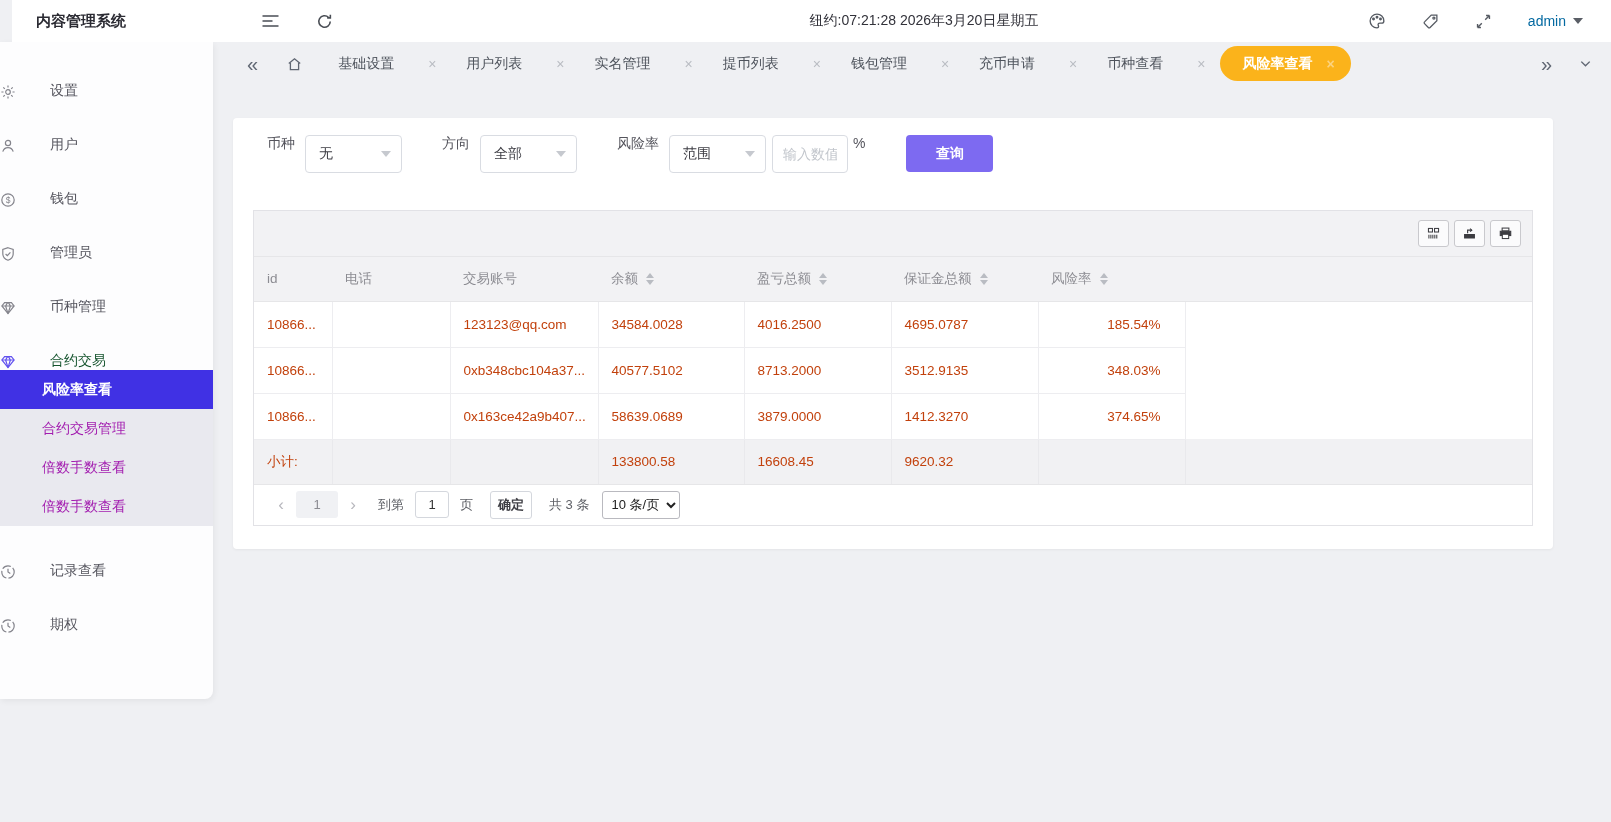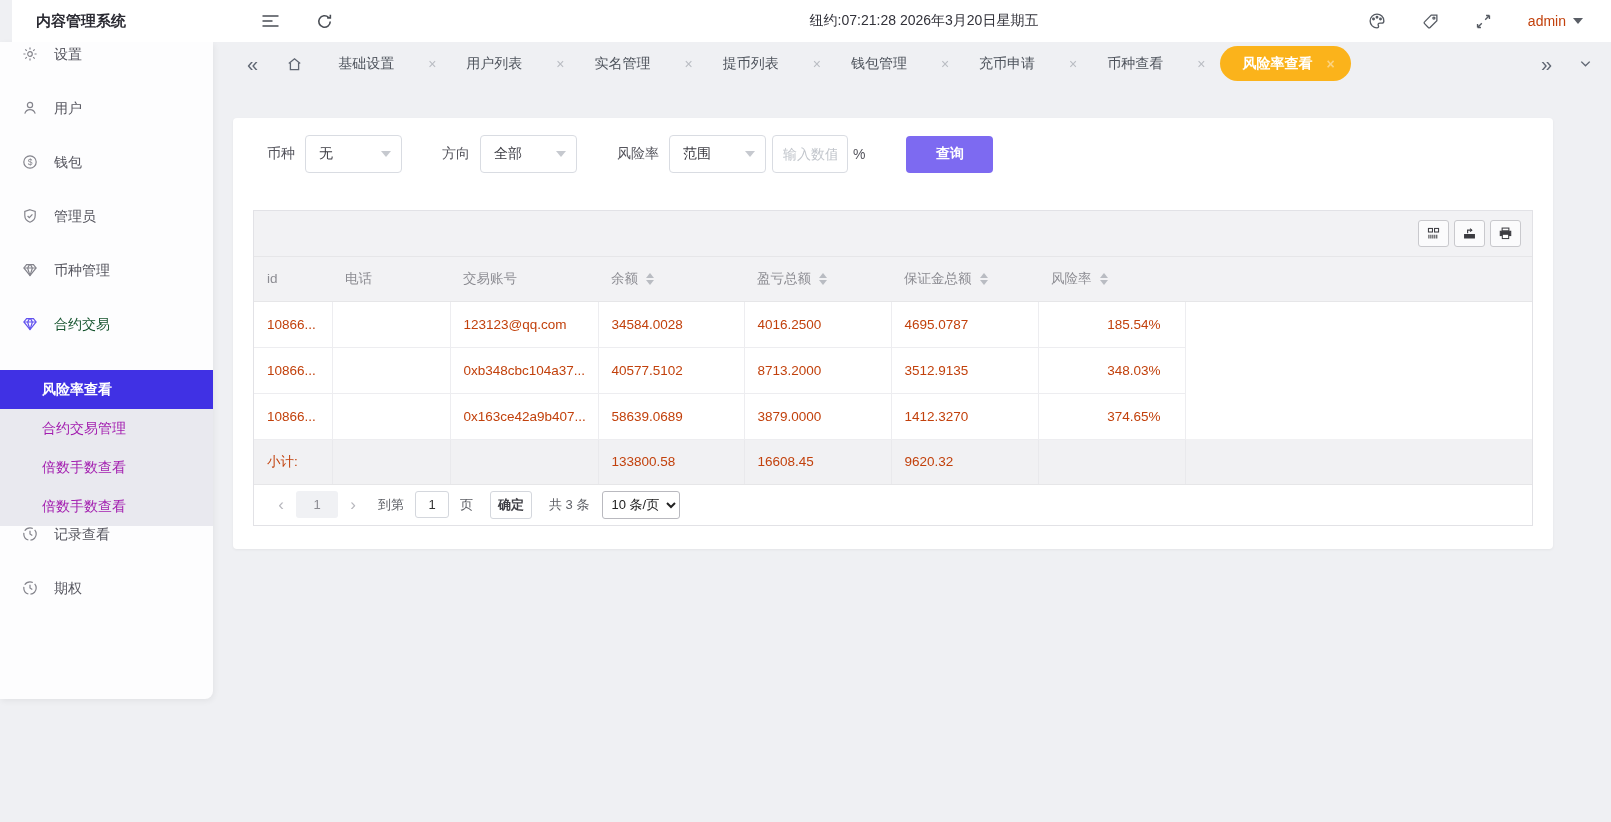--- a/index.html
+++ b/index.html
@@ -10,27 +10,27 @@
   }
   svg { display:block; }
 
   
   .topbar { position:absolute; top:0; left:12px; right:0; height:42px; background:#fff; display:flex; align-items:center; z-index:3; }
   .brand { width:213px; padding-left:24px; font-weight:bold; font-size:15px; color:#2b2b33; flex:none; }
   .top-left-icons { display:flex; align-items:center; gap:36px; margin-left:36px; }
   .icon-btn { cursor:pointer; display:flex; align-items:center; justify-content:center; color:#565b63; }
   .clock { position:absolute; left:912px; transform:translateX(-50%); font-size:14px; color:#32323a; white-space:nowrap; }
   .top-right { margin-left:auto; display:flex; align-items:center; gap:36px; padding-right:28px; }
-  .admin-menu { display:flex; align-items:center; gap:7px; font-size:14px; color:#c2410c; cursor:pointer; }
+  .admin-menu { display:flex; align-items:center; gap:7px; font-size:14px; color:#0369a1; cursor:pointer; }
   .caret-down { width:0; height:0; border-left:5px solid transparent; border-right:5px solid transparent; border-top:6px solid #5a5e66; }
 
   
   .sidebar { position:absolute; top:42px; left:0; width:213px; height:657px; background:#fdfdfe;
              box-shadow:1px 2px 6px rgba(0,0,0,.06); border-radius:0 0 8px 0; padding-top:4px; z-index:2; }
-  .side-item { height:54px; display:flex; align-items:flex-start; gap:16px; padding-left:22px; font-size:14px; color:#55555e; cursor:pointer; }
+  .side-item { height:54px; display:flex; align-items:flex-end; gap:34px; font-size:14px; color:#55555e; cursor:pointer; }
   .side-item svg { stroke:#84848c; flex:none; }
   .side-item.active { color:#14532d; }
   .side-item.active svg { stroke:#6252ef; }
   .submenu { background:#e9e9ef; }
   .sub-item { height:39px; display:flex; align-items:center; padding-left:42px; font-size:14px; color:#a21caf; cursor:pointer; }
   .sub-item.active { background:#4031e4; color:#fff; font-weight:600; }
 
   
   .tabbar { position:absolute; top:42px; left:213px; right:0; height:43px; display:flex; align-items:center; padding:0 18px 0 34px; }
   .tab-nav { color:#5f6672; font-size:20px; line-height:1; cursor:pointer; }
@@ -40,21 +40,21 @@
   .tab .x { color:#b9bcc2; font-size:14px; line-height:1; }
   .tab.active { background:#fbb31b; border-radius:18px; height:35px; padding:0 16px 0 22px; gap:14px; color:#fff; font-weight:600; }
   .tab.active .x { color:#fcd37f; }
   .tab-right { margin-left:auto; display:flex; align-items:center; gap:26px; color:#5f6672; }
 
   
   .card { position:absolute; left:233px; top:118px; width:1320px; height:431px; background:#fff; border-radius:4px;
           box-shadow:0 1px 3px rgba(0,0,0,.05); padding:17px 20px 0 20px; }
 
   
-  .filters { display:flex; align-items:center; padding-left:14px; height:38px; font-size:14px; color:#54545c; }
+  .filters { display:flex; padding-left:14px; height:38px; font-size:14px; color:#54545c; }
   .f-label { margin-right:10px; white-space:nowrap; }
   .selectbox { width:97px; height:38px; border:1px solid #d9dce2; border-radius:4px; background:#fff;
                display:flex; align-items:center; justify-content:space-between; padding:0 10px 0 13px;
                font-size:14px; color:#3c3c43; cursor:pointer; margin-right:40px; }
   .selectbox .sel-caret { width:0; height:0; border-left:5px solid transparent; border-right:5px solid transparent; border-top:6px solid #c6c9cf; }
   .selectbox.last { margin-right:6px; }
   .amount-input { width:76px; height:38px; border:1px solid #d9dce2; border-radius:4px; padding:0 10px; font-size:14px;
                   font-family:"Liberation Sans", sans-serif; color:#3c3c43; }
   .amount-input::placeholder { color:#c2c6cc; }
   .pct { margin-left:5px; color:#54545c; }

